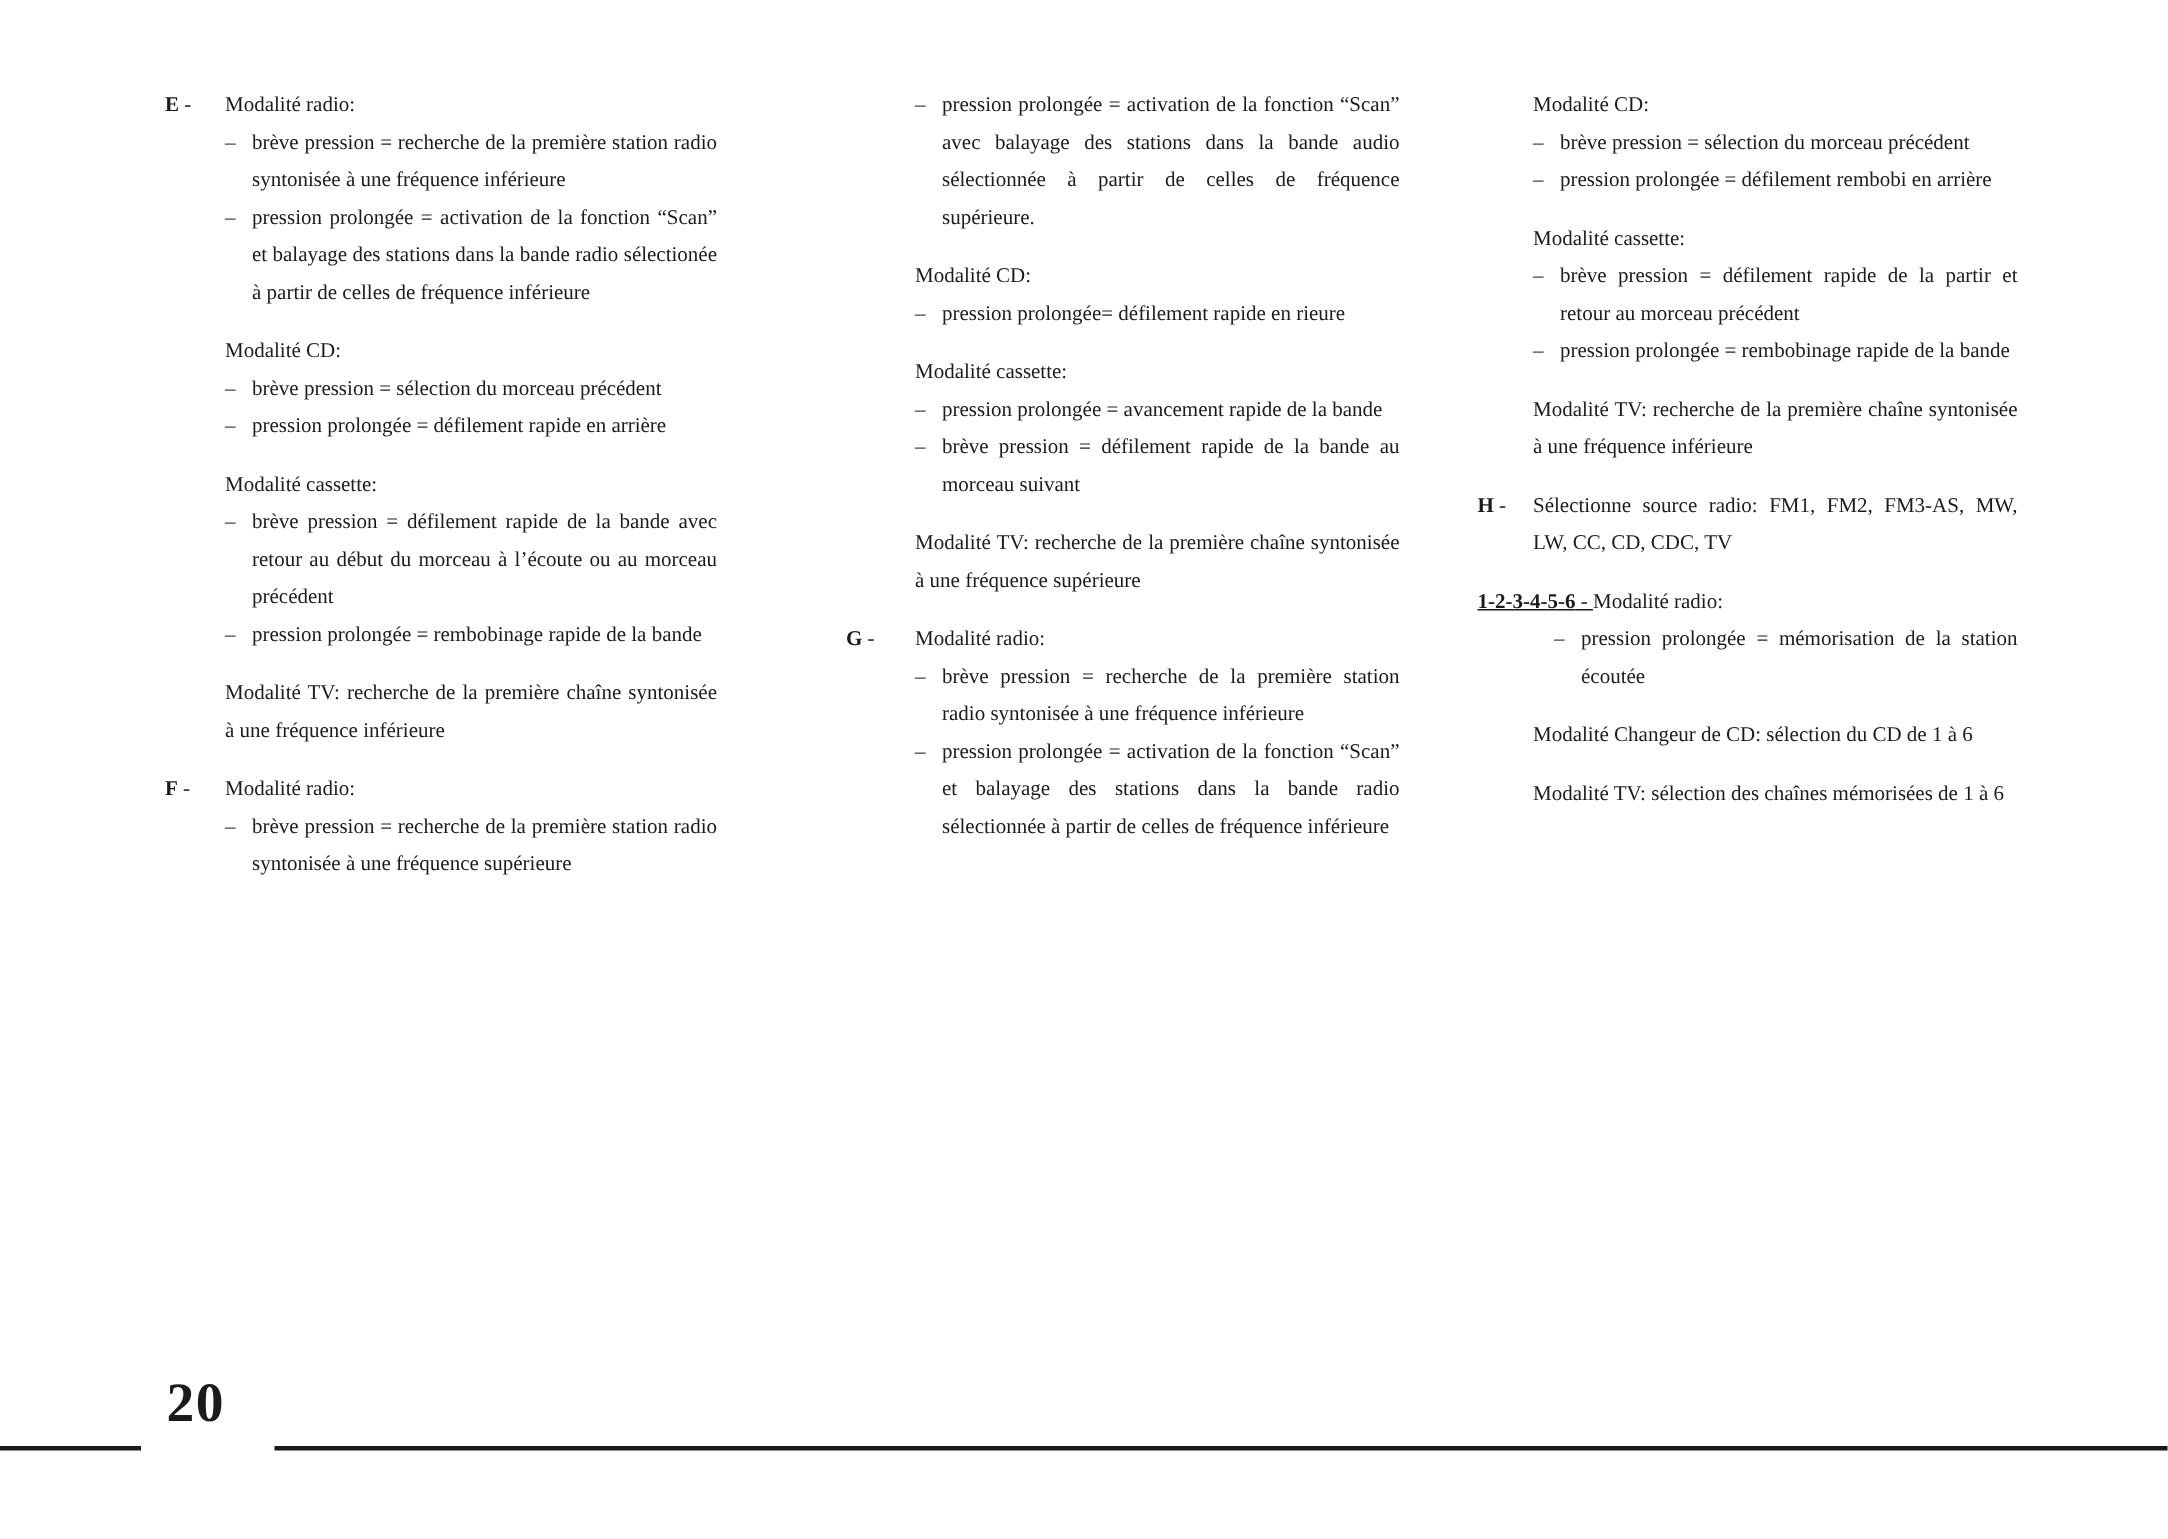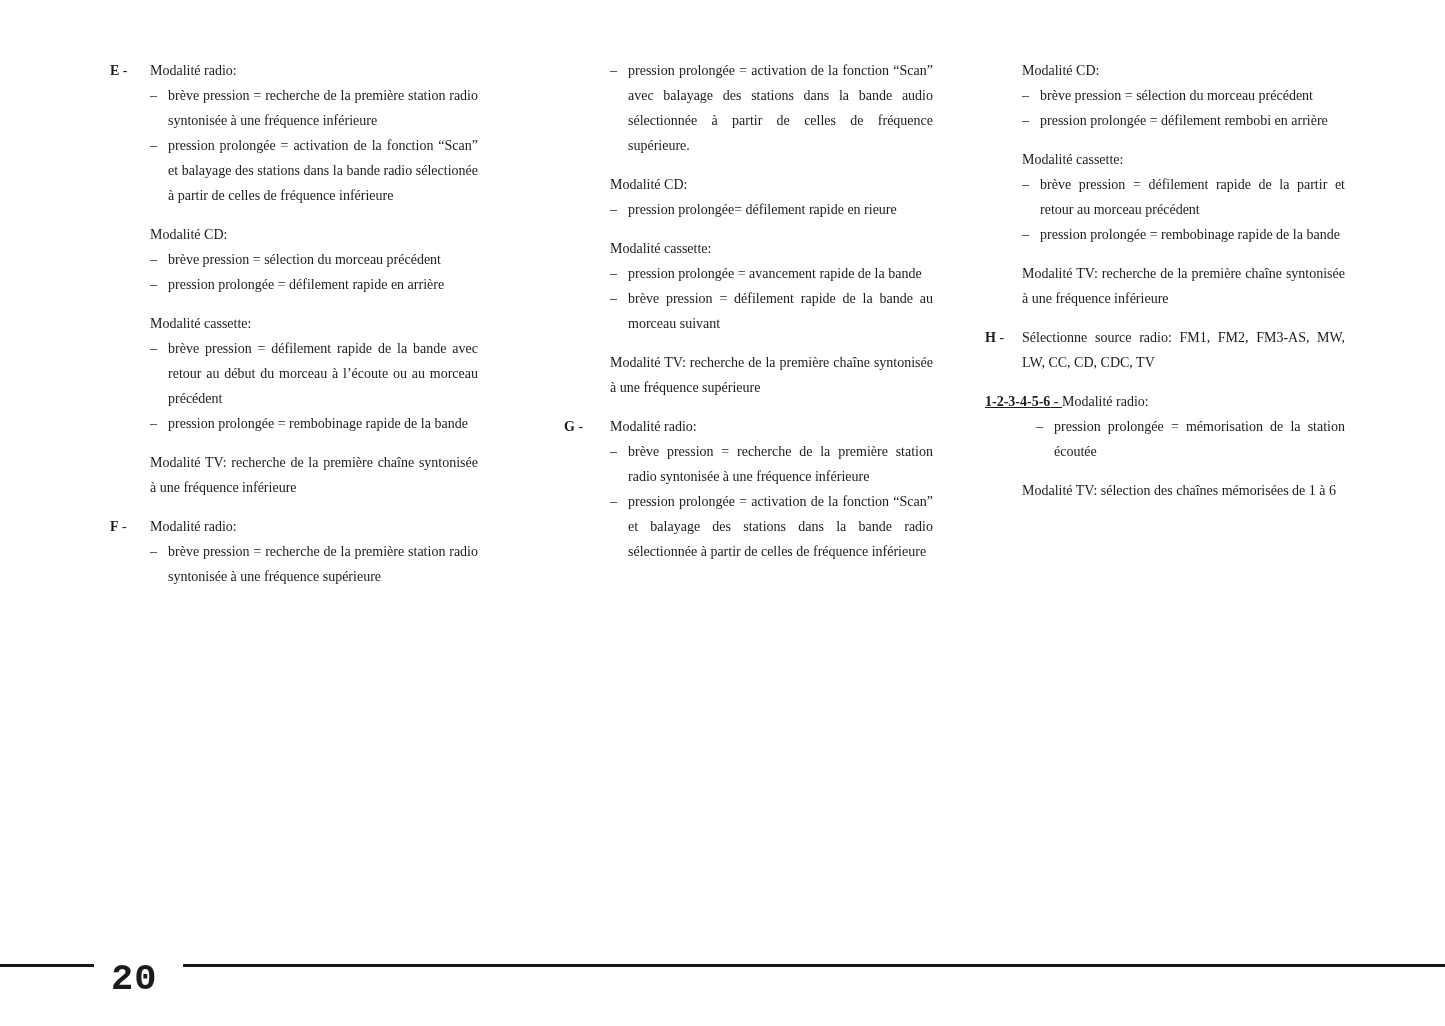--- a/index.html
+++ b/index.html
@@ -42,25 +42,24 @@
     position: absolute;
     height: 3px;
     background: #191919;
     top: 964px;
   }
   #rule-left  { left: 0;     width: 94px; }
   #rule-right { left: 183px; width: 1262px; }
   #page-number {
     position: absolute;
     left: 111px;
-    top: 958px;
+    top: 914px;
     font-size: 37px;
     font-weight: bold;
     letter-spacing: 1px;
-    font-family: Liberation Mono, monospace;
   }
 </style>
 </head>
 <body>
 
 <div id="manual-page">
   <div id="columns">
       <div class="col" id="col1">
         <div class="block head"><span class="labelwrap"><span class="label">E</span><span> - </span></span><span>Modalité radio:</span></div>
         <div class="block bullet"><span class="dash">–</span><span>brève pression = recherche de la première station radio syn­tonisée à une fréquence infé­rieure</span></div>
@@ -91,20 +90,21 @@
         <div class="block para"><span>Modalité CD:</span></div>
         <div class="block bullet"><span class="dash">–</span><span>brève pression = sélection du morceau précédent</span></div>
         <div class="block bullet"><span class="dash">–</span><span>pression prolongée = défile­ment rembobi en arrière</span></div>
         <div class="block para gap"><span>Modalité cassette:</span></div>
         <div class="block bullet"><span class="dash">–</span><span>brève pression = défilement ra­pide de la partir et retour au morceau précédent</span></div>
         <div class="block bullet"><span class="dash">–</span><span>pression prolongée = rembobi­nage rapide de la bande</span></div>
         <div class="block para gap"><span>Modalité TV: recherche de la première chaîne syntonisée à une fréquence inférieure</span></div>
         <div class="block head gap"><span class="labelwrap"><span class="label">H</span><span> - </span></span><span>Sélectionne source radio: FM1, FM2, FM3-AS, MW, LW, CC, CD, CDC, TV</span></div>
         <div class="block head gap"><span class="labelwrap wide"><span class="label">1-2-3-4-5-6</span><span> - </span></span><span>Modalité radio:</span></div>
         <div class="block bullet indent2"><span class="dash">–</span><span>pression prolongée = mémori­sation de la station écoutée</span></div>
+        <div class="block para gap"><span>Modalité Changeur de CD: sé­lection du CD de 1 à 6</span></div>
         <div class="block para gap"><span>Modalité TV: sélection des chaînes mémorisées de 1 à 6</span></div>
       </div>
     </div>
 
   <div id="rule-left" class="footer-rule"></div>
   <div id="page-number">20</div>
   <div id="rule-right" class="footer-rule"></div>
 </div>
 
 </body></html>

